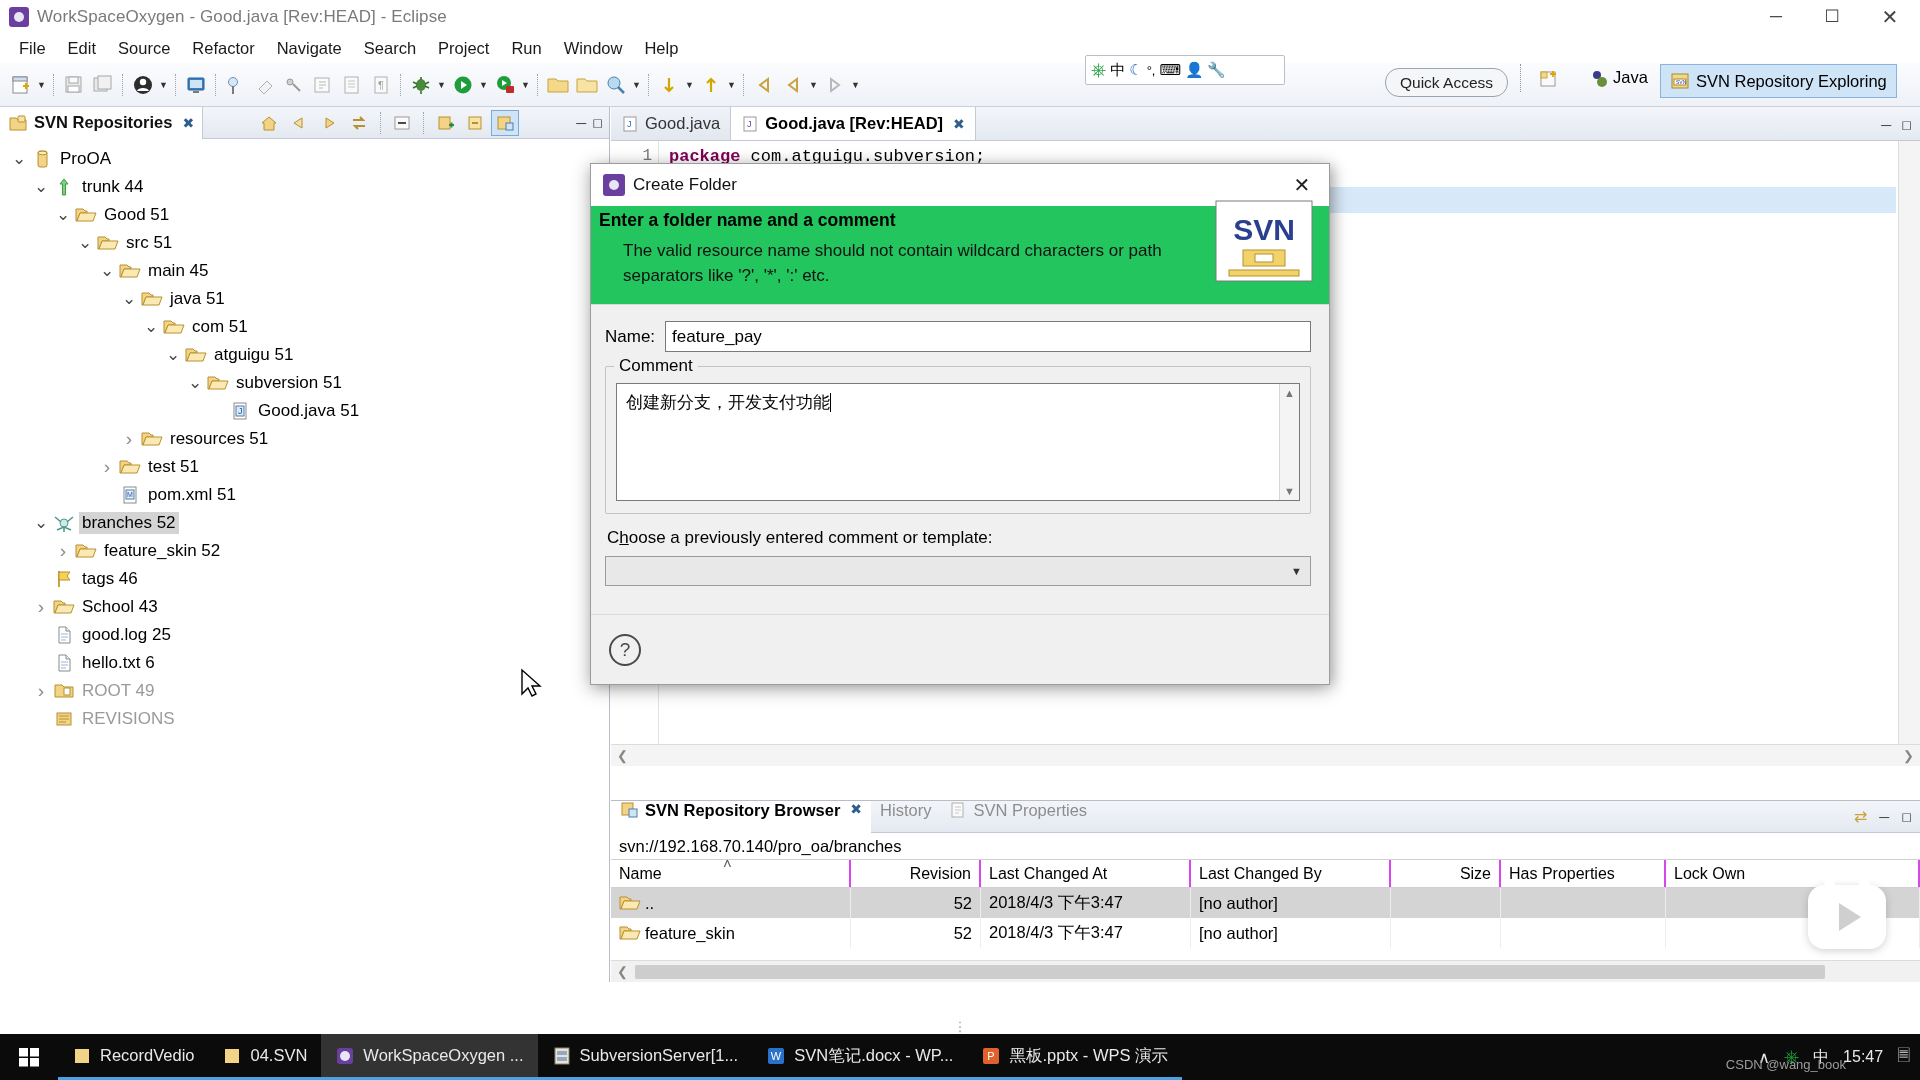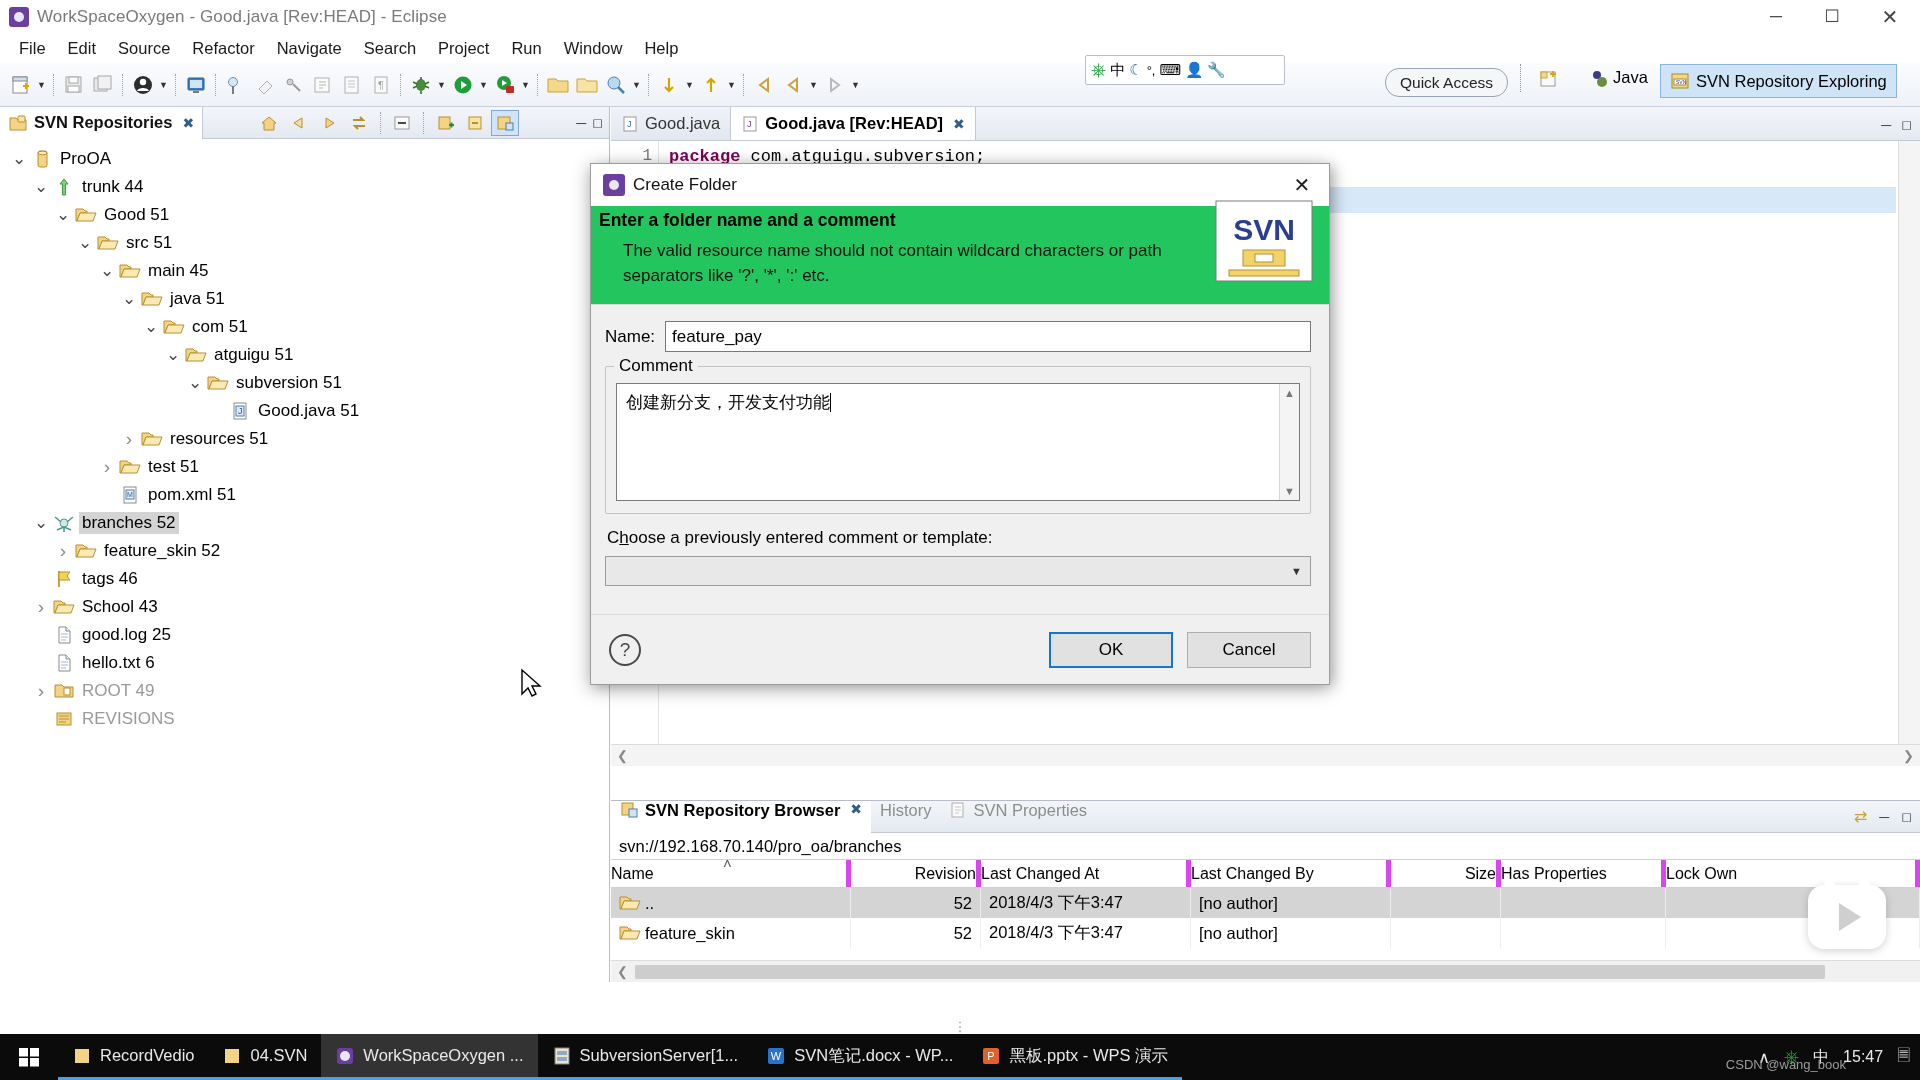--- a/index.html
+++ b/index.html
@@ -107,21 +107,21 @@
     border-top:1px solid #b6bdc9; }
   .bv-tabbar{ height:32px; background:linear-gradient(#f3f5f9,#e4e9f1);
     border-bottom:1px solid #c3cad6; display:flex; align-items:center; position:relative; }
   .bv-tab{ height:32px; display:flex; align-items:flex-start; gap:6px; padding:0 9px; font-size:16.5px; }
   .bv-tab.active{ background:#fff; font-weight:bold; }
   .bv-tab.inactive{ color:#8d8d8d; }
   .bv-right{ position:absolute; right:8px; display:flex; gap:12px; align-items:center; }
   .bv-url{ height:26px; display:flex; align-items:center; padding-left:8px; font-size:16.5px; }
   .tblhdr{ height:29px; display:flex; border-top:1px solid #d0d0d0; border-bottom:1px solid #d0d0d0;
     background:#fff; font-size:16px; }
-  .th{ display:flex; align-items:center; padding:0 0; border-right:5px solid #d946ef; position:relative; }
+  .th{ display:flex; align-items:center; padding:0 8px; border-right:2px solid #d946ef; position:relative; }
   .th.num{ justify-content:flex-end; }
   .trow{ height:30px; display:flex; font-size:16.5px; align-items:center; }
   .trow.sel{ background:#d4d4d4; }
   .td{ display:flex; align-items:center; padding:0 8px; border-right:1px solid #ededed; height:30px; }
   .td.num{ justify-content:flex-end; }
   .bv-hscroll{ position:absolute; left:0; bottom:0; width:1309px; height:22px; background:#f1f1f1;
     border-top:1px solid #dcdcdc; display:flex; align-items:center; }
   .hs-thumb{ height:14px; background:#cdcdcd; border-radius:2px; margin-left:24px; width:1190px; }
 
   .statusgrip{ position:absolute; left:0; bottom:46px; width:1920px; height:16px;
@@ -894,24 +894,20 @@
 
       <div class="chooselbl"><span>C</span><u>h</u><span>oose a previously entered comment or template:</span></div>
       <div class="combo">
         <span style="flex:1;padding-left:6px;font-size:16px;"></span>
         <span>▼</span>
       </div>
     </div>
 
     <div class="dlg-foot">
       <div class="helpbtn">?</div>
-      <div class="dbtns">
-        <div class="btn def">OK</div>
-        <div class="btn">Cancel</div>
-      </div>
     </div>
   </div>
 
   <div class="taskbar">
     <div class="winbtn">
       <svg width="24" height="24" viewBox="0 0 24 24">
           <rect x="2" y="3" width="9" height="8.5" fill="#fff"></rect>
           <rect x="13" y="3" width="9" height="8.5" fill="#fff"></rect>
           <rect x="2" y="13" width="9" height="8.5" fill="#fff"></rect>
           <rect x="13" y="13" width="9" height="8.5" fill="#fff"></rect>

